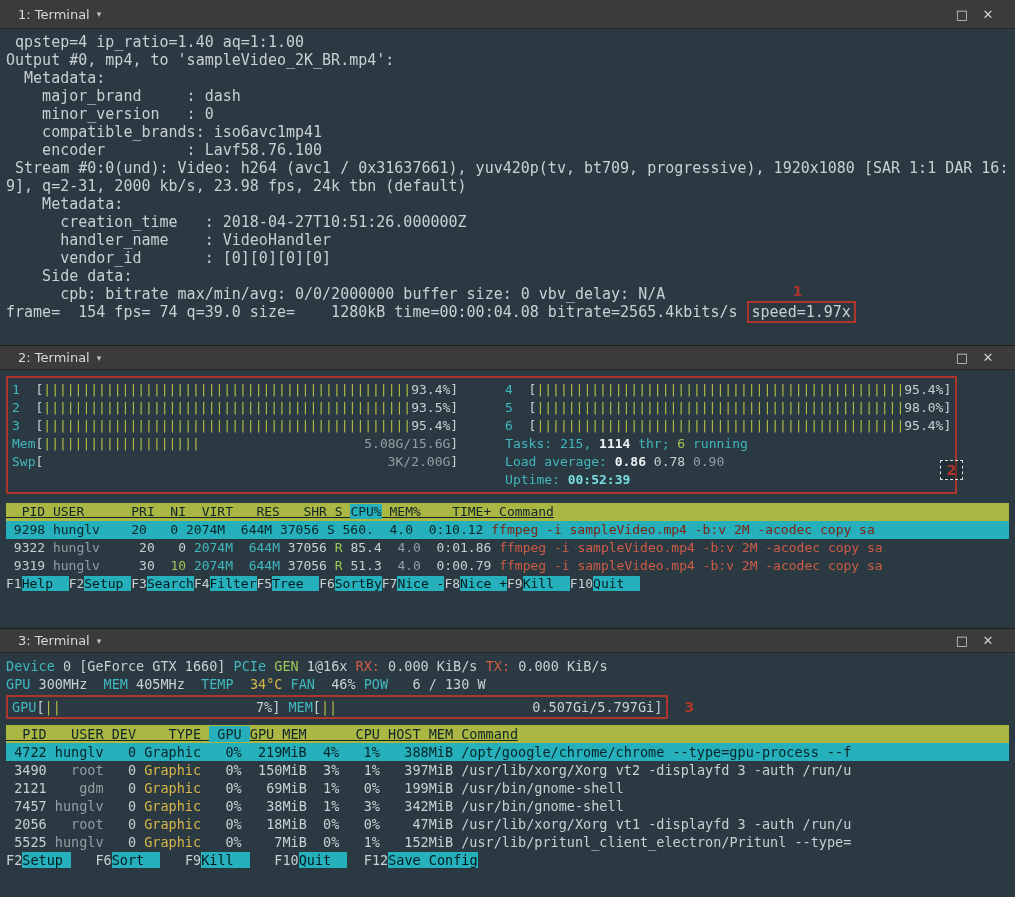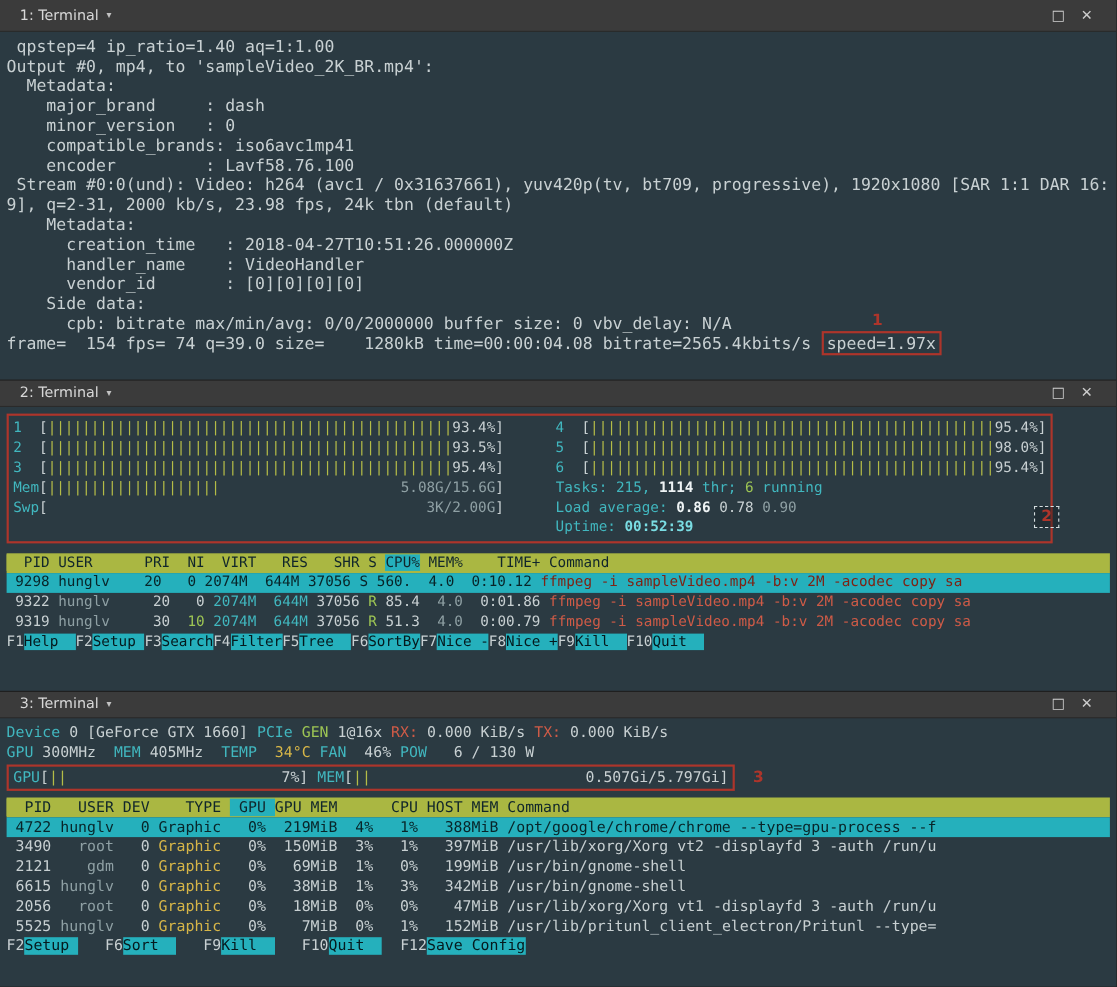--- a/index.html
+++ b/index.html
@@ -25,21 +25,21 @@
   .winbtn{width:26px;text-align:center;font-size:13px;color:#cfcfcf;cursor:default;}
   .content{flex:1;background:var(--bg);padding:4px 6px;overflow:hidden;position:relative;}
   .win1 .content{font-size:15px;}
   .win2 .content{font-size:13px;}
   .win3 .content{font-size:13.5px;}
   .tline{white-space:pre;line-height:18px;height:18px;}
   .c-fg{color:var(--fg);} .c-dim{color:var(--dim);} .c-cyan{color:var(--cyan);}
   .c-bcyan{color:var(--bcyan);font-weight:bold;}
   .c-bar{color:var(--bar);} .c-green{color:var(--green);} .c-yellow{color:var(--yellow);}
   .c-red{color:var(--red);} .c-boldfg{color:#eef3f4;font-weight:bold;}
-  .c-hdr{background:var(--hdrbg);color:var(--hdrfg);}
+  .c-hdr{background:var(--hdrbg);color:var(--hdrfg);text-decoration:underline;}
   .c-hdrsel{background:var(--selbg);color:var(--hdrfg);}
   .c-fkey{background:var(--selbg);color:#05191d;}
   .c-selfg{color:var(--selfg);} .c-selcmd{color:#7e2315;}
   .hdr-line{background:var(--hdrbg);}
   .row-selected{background:var(--selbg);}
   .meters-box{display:inline-block;border:2px solid var(--ann);padding:3px 4px;
               position:relative;margin:2px 0 9px 0;}
   .gpu-box{display:inline-block;border:2px solid var(--ann);padding:1px 4px;
            position:relative;margin:2px 0 6px 0;}
   .speed-box{border:2px solid var(--ann);padding:0 3px;position:relative;}
@@ -129,19 +129,19 @@
     <div class="tline"><span class="c-cyan">GPU </span><span class="c-fg">300MHz  </span><span class="c-cyan">MEM </span><span class="c-fg">405MHz  </span><span class="c-cyan">TEMP  </span><span class="c-yellow">34°C </span><span class="c-cyan">FAN  </span><span class="c-fg">46% </span><span class="c-cyan">POW </span><span class="c-fg">  6 / 130 W</span></div>
     <div class="gpu-box">
       <div class="tline"><span class="c-cyan">GPU</span><span class="c-fg">[</span><span class="c-bar">||</span><span class="c-fg">                        </span><span class="c-fg">7%</span><span class="c-fg">] </span><span class="c-cyan">MEM</span><span class="c-fg">[</span><span class="c-bar">||</span><span class="c-fg">                        </span><span class="c-fg">0.507Gi/5.797Gi</span><span class="c-fg">]</span></div>
       <span class="ann-label ann-3">3</span>
     </div>
     <div class="tline hdr-line"><span class="c-hdr">  PID   USER DEV    TYPE </span><span class="c-hdrsel"> GPU </span><span class="c-hdr">GPU MEM      CPU HOST MEM Command</span></div>
     <div>
         <div class="tline row-selected"><span class="c-selfg"> 4722 hunglv   0 Graphic   0%  219MiB  4%   1%   388MiB </span><span class="c-selfg">/opt/google/chrome/chrome --type=gpu-process --f</span></div>
         <div class="tline"><span class="c-fg"> 3490 </span><span class="c-dim">  root </span><span class="c-fg">  0 </span><span class="c-yellow">Graphic </span><span class="c-fg">  0%  150MiB  3%   1%   397MiB </span><span class="c-fg">/usr/lib/xorg/Xorg vt2 -displayfd 3 -auth /run/u</span></div>
         <div class="tline"><span class="c-fg"> 2121 </span><span class="c-dim">   gdm </span><span class="c-fg">  0 </span><span class="c-yellow">Graphic </span><span class="c-fg">  0%   69MiB  1%   0%   199MiB </span><span class="c-fg">/usr/bin/gnome-shell</span></div>
-        <div class="tline"><span class="c-fg"> 6615 </span><span class="c-dim">hunglv </span><span class="c-fg">  0 </span><span class="c-yellow">Graphic </span><span class="c-fg">  0%   38MiB  1%   3%   342MiB </span><span class="c-fg">/usr/bin/gnome-shell</span></div>
+        <div class="tline"><span class="c-fg"> 7457 </span><span class="c-dim">hunglv </span><span class="c-fg">  0 </span><span class="c-yellow">Graphic </span><span class="c-fg">  0%   38MiB  1%   3%   342MiB </span><span class="c-fg">/usr/bin/gnome-shell</span></div>
         <div class="tline"><span class="c-fg"> 2056 </span><span class="c-dim">  root </span><span class="c-fg">  0 </span><span class="c-yellow">Graphic </span><span class="c-fg">  0%   18MiB  0%   0%    47MiB </span><span class="c-fg">/usr/lib/xorg/Xorg vt1 -displayfd 3 -auth /run/u</span></div>
         <div class="tline"><span class="c-fg"> 5525 </span><span class="c-dim">hunglv </span><span class="c-fg">  0 </span><span class="c-yellow">Graphic </span><span class="c-fg">  0%    7MiB  0%   1%   152MiB </span><span class="c-fg">/usr/lib/pritunl_client_electron/Pritunl --type=</span></div>
       </div>
     <div class="tline"><span class="c-fg">F2</span><span class="c-fkey">Setup </span><span class="c-fg">   </span><span class="c-fg">F6</span><span class="c-fkey">Sort  </span><span class="c-fg">   </span><span class="c-fg">F9</span><span class="c-fkey">Kill  </span><span class="c-fg">   </span><span class="c-fg">F10</span><span class="c-fkey">Quit  </span><span class="c-fg">  </span><span class="c-fg">F12</span><span class="c-fkey">Save Config</span></div>
   </div>
 </div>
 
 </body></html>

